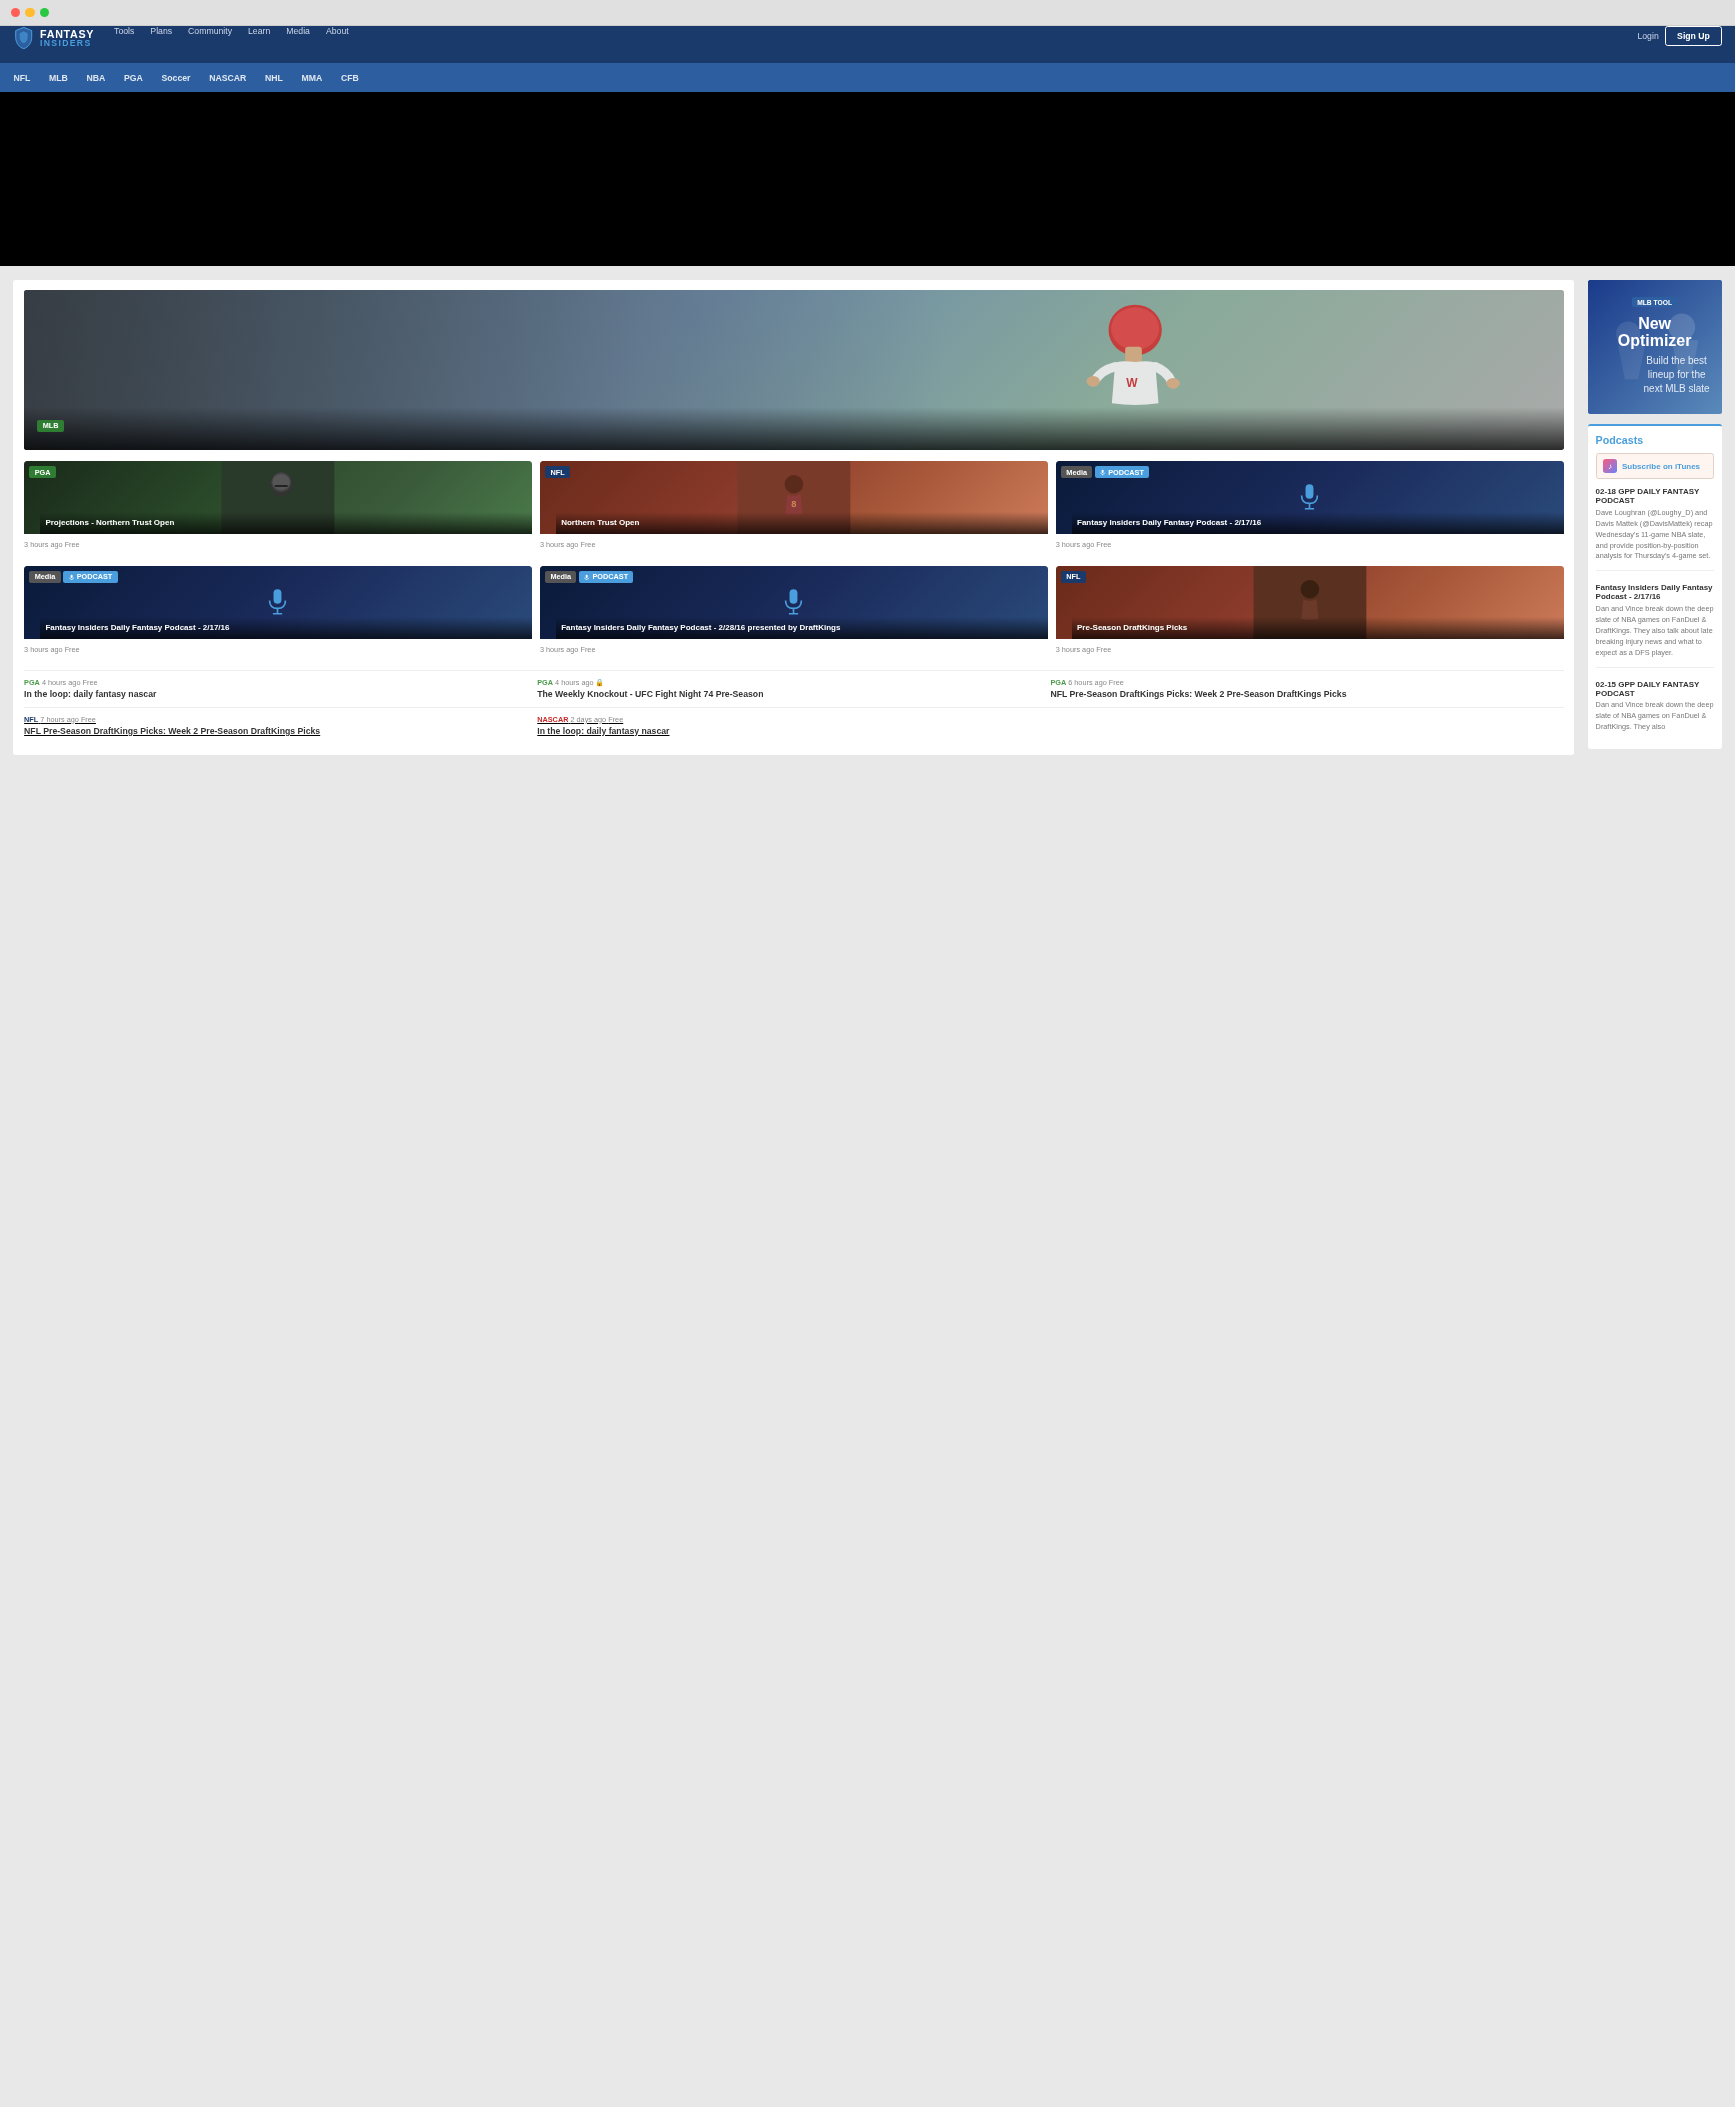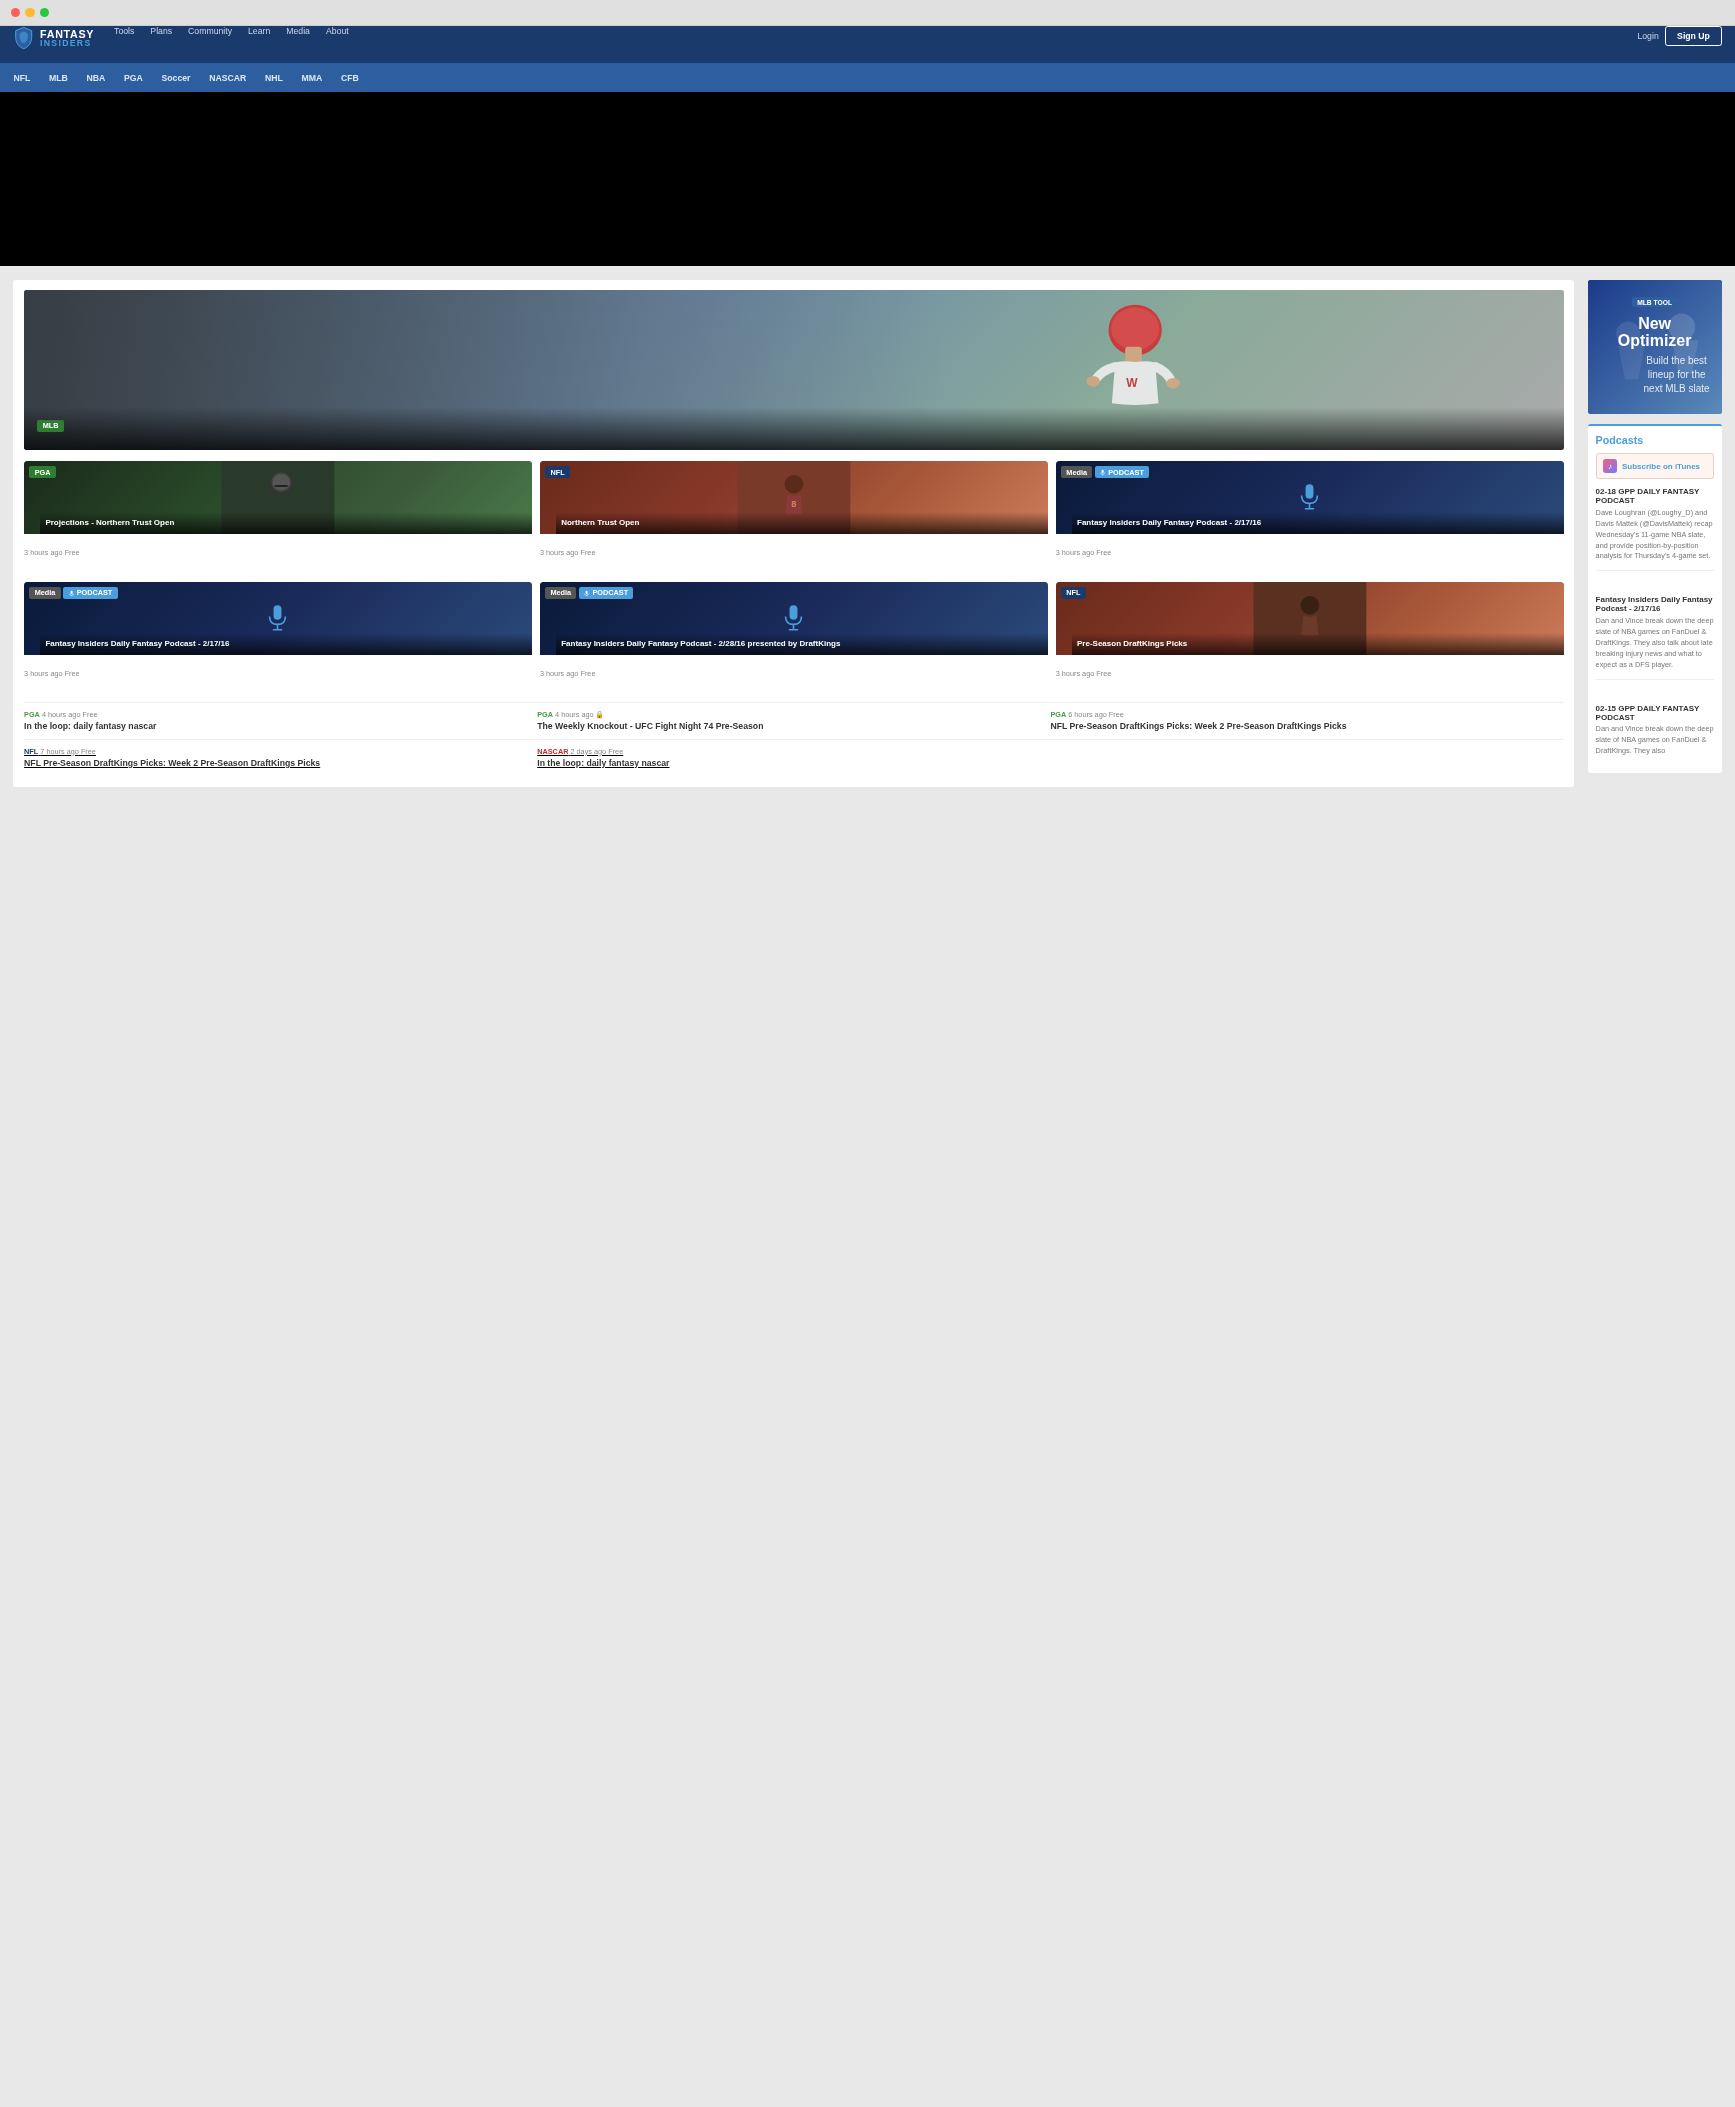--- a/index.html
+++ b/index.html
@@ -53,21 +53,21 @@
     .article-grid { display: grid; grid-template-columns: 1fr 1fr 1fr; gap: 8px; margin-bottom: 10.7px; }
     .article-card { border-radius: 2.7px; overflow: hidden; cursor: pointer; }
     .card-img { height: 73px; position: relative; overflow: hidden; border-radius: 2.7px 2.7px 0 0; }
     .card-img-bg { width: 100%; height: 100%; }
     .card-img-bg.pga-bg { background: linear-gradient(135deg, #1a3a2a 0%, #2d5a3d 50%, #4a7a5a 100%); }
     .card-img-bg.nfl-bg { background: linear-gradient(135deg, #8B3A3A 0%, #c45555 50%, #d4804e 100%); }
     .card-img-bg.media-bg { background: linear-gradient(135deg, #1a2a4a 0%, #2d4a7a 60%, #3a6ea0 100%); }
     .card-tags { position: absolute; top: 5.3px; left: 5.3px; display: flex; gap: 2.7px; flex-wrap: wrap; }
     .card-title-overlay { position: absolute; bottom: 0; left: 0; right: 0; padding: 5.3px; background: linear-gradient(transparent, rgba(0,0,0,0.7)); margin-left: 16px; }
     .card-title-overlay span { color: white; font-size: 8px; font-weight: 700; line-height: 1.3; }
-    .card-meta { font-size: 7.3px; color: #888; padding: 14px 0; }
+    .card-meta { font-size: 7.3px; color: #888; padding: 6px 0; }
 
     
     .list-articles { display: grid; grid-template-columns: 1fr 1fr 1fr; gap: 0; }
     .list-article { padding: 6.7px 0; border-top: 0.7px solid #eee; }
     .list-meta { font-size: 7.3px; color: #888; margin-bottom: 2px; }
     .list-meta .sport-tag { font-weight: 600; text-decoration: none; }
     .list-meta .sport-tag.pga { color: #4a9a4a; }
     .list-article h4 { font-size: 8.7px; font-weight: 600; color: #333; line-height: 1.3; }
 
     
@@ -90,21 +90,21 @@
     .optimizer-title { color: white; font-size: 16px; font-weight: 800; line-height: 1.1; margin-bottom: 4px; }
     .optimizer-sub { color: rgba(255,255,255,0.85); font-size: 10px; line-height: 1.4; margin-left: 44px; }
 
     
     .podcasts-section { background: white; border-radius: 2.7px; padding: 8px; border-top: 2px solid #4a9edd; }
     .podcasts-title { color: #4a9edd; font-size: 10.7px; font-weight: 700; margin-bottom: 6.7px; }
     .itunes-btn { display: flex; align-items: center; gap: 5.3px; background: #fff5f0; border: 0.7px solid #e0d0c8; border-radius: 2.7px; padding: 5.3px 6.7px; cursor: pointer; margin-bottom: 8px; }
     .itunes-icon { width: 13.4px; height: 13.4px; background: linear-gradient(135deg, #fc5c7d, #6a82fb); border-radius: 2.7px; display: flex; align-items: center; justify-content: center; color: white; font-size: 8px; }
     .itunes-label { color: #4a9edd; font-size: 8px; font-weight: 600; }
 
-    .podcast-item { margin-bottom: 24px; border-bottom: 0.7px solid #eee; padding-bottom: 8px; }
+    .podcast-item { margin-bottom: 12px; border-bottom: 0.7px solid #eee; padding-bottom: 8px; }
     .podcast-item:last-child { border-bottom: none; margin-bottom: 0; }
     .podcast-item h4 { font-size: 8px; font-weight: 700; color: #333; margin-bottom: 2.7px; }
     .podcast-item p { font-size: 7.3px; color: #777; line-height: 1.5; }
 
     .player-silhouette { width: 100%; height: 100%; background: 
       radial-gradient(ellipse at 65% 30%, #cc4444 0%, #aa2222 20%, transparent 50%),
       radial-gradient(ellipse at 70% 55%, #ddddcc 0%, #cccc99 15%, transparent 40%),
       linear-gradient(to bottom, #555 0%, #666 50%, #777 100%); }
 
     .lock-icon { color: #888; font-size: 7.3px; }

